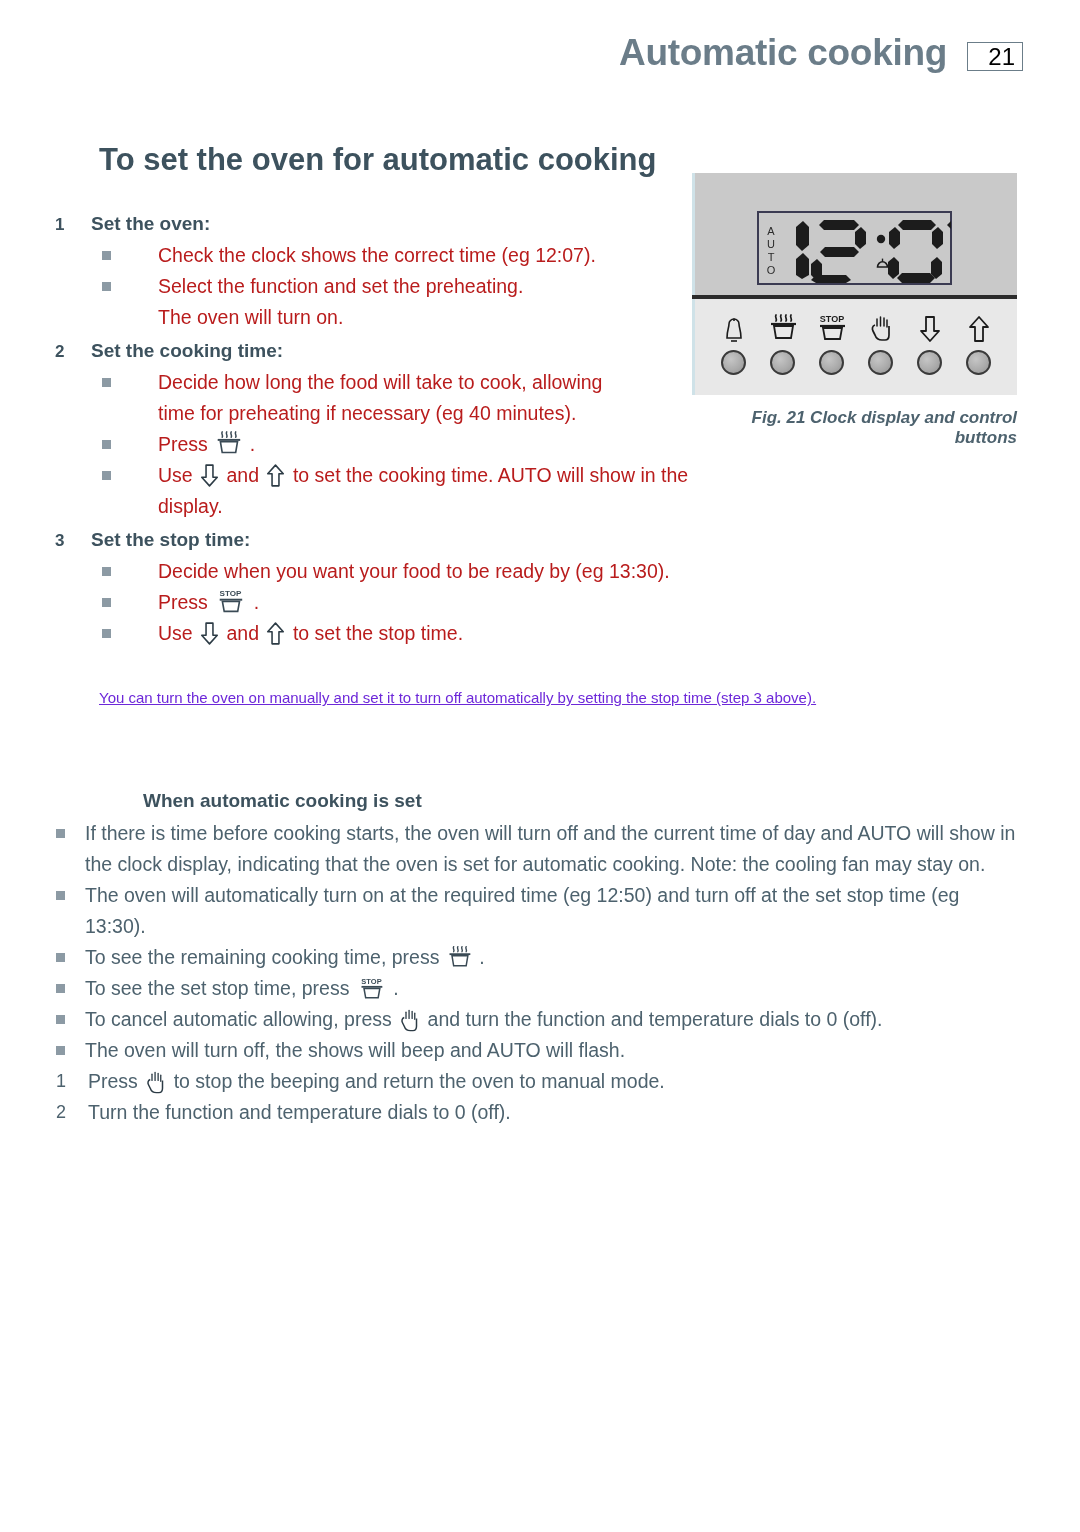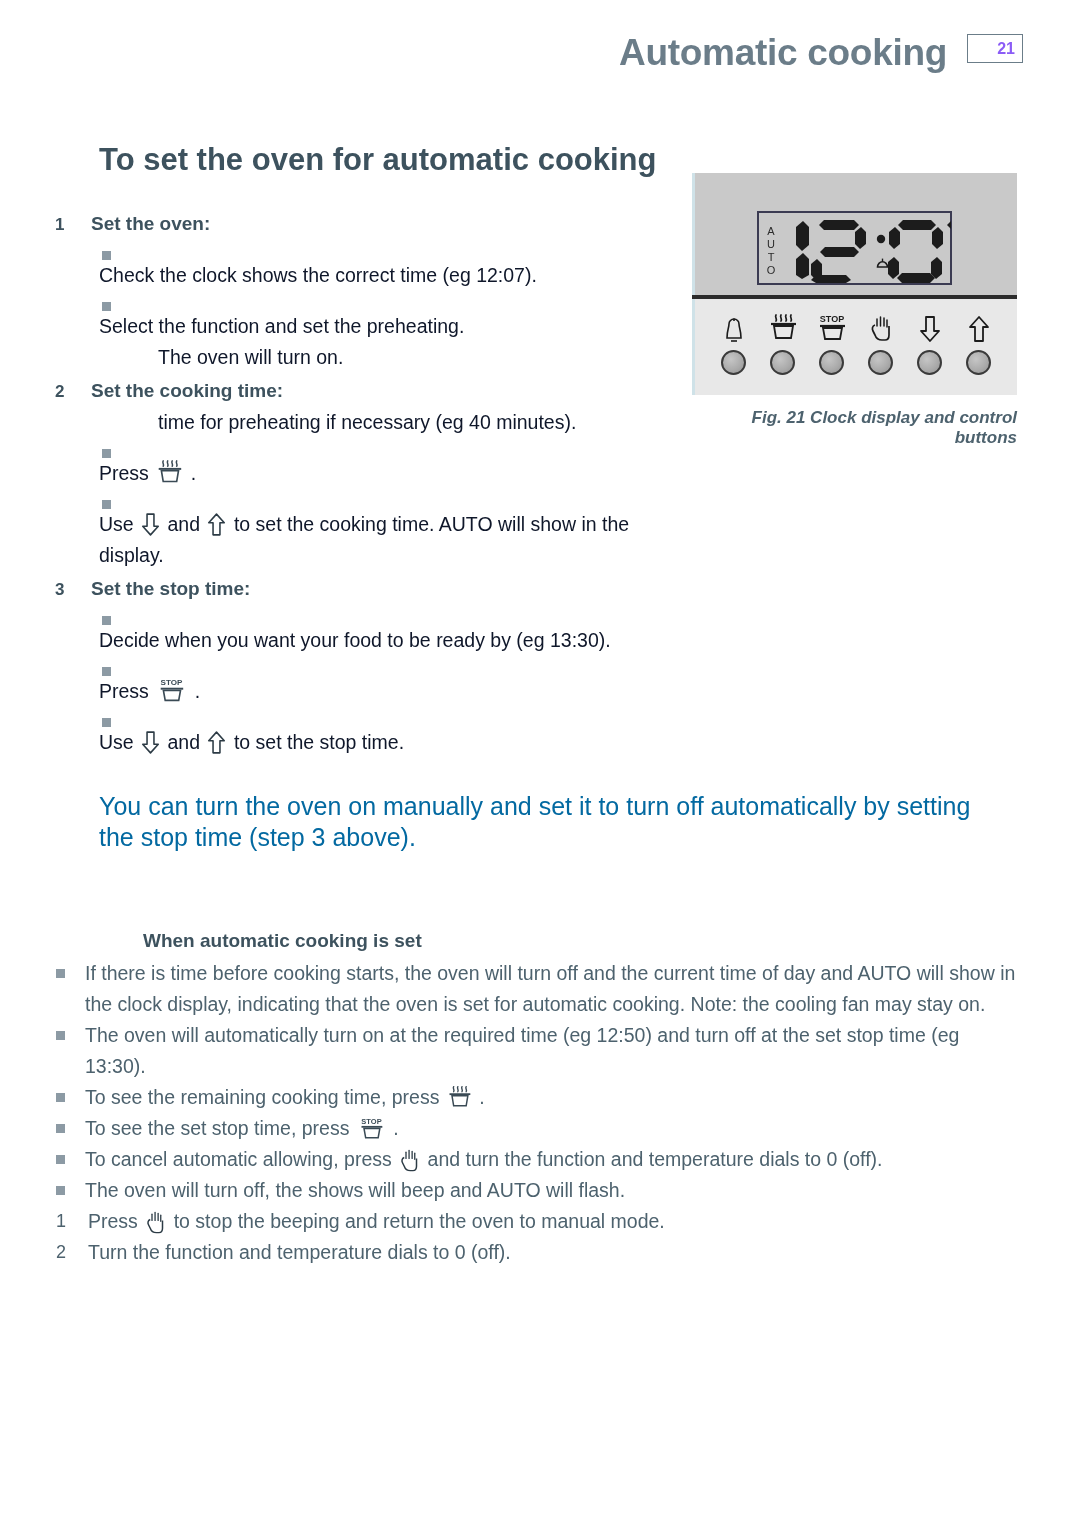--- a/index.html
+++ b/index.html
@@ -19,21 +19,21 @@
     position: absolute;
     inset: 0;
   }
 
   
   .header {
     position: absolute;
     left: 0; right: 0;
     top: 34px;
     display: flex;
-    align-items: flex-start;
+    align-items: flex-end;
     justify-content: flex-end;
     padding-right: 57px;
   }
   .header-title {
     font-size: 37px;
     font-weight: bold;
     color: #6b7d89;
     letter-spacing: -0.3px;
     line-height: 1;
   }
@@ -42,23 +42,23 @@
     width: 56px;
     height: 29px;
     border: 1.6px solid #6b7d89;
     display: flex;
     align-items: center;
     justify-content: flex-end;
     padding-right: 7px;
     box-sizing: border-box;
   }
   .page-number {
-    font-size: 16px;
-    color: #8b5cf6;
-    font-weight: bold;
+    font-size: 24px;
+    color: #000000;
+    font-weight: normal;
     line-height: 1;
   }
 
   
   .content {
     position: absolute;
     left: 99px;
     top: 143px;
     width: 920px;
   }
@@ -99,45 +99,45 @@
   .sub-list {
     list-style: none;
     margin: 0;
     padding: 0;
   }
   .sub-item {
     display: flex;
     align-items: flex-start;
     font-size: 19.5px;
     line-height: 31px;
-    color: #0f172a;
-    flex-direction: column;
+    color: #b91c1c;
   }
   .sq {
     flex: 0 0 auto;
     width: 9px;
     height: 9px;
     background: #8c9aa4;
     margin-top: 11px;
     margin-right: 47px;
     margin-left: 3px;
   }
   .sub-text {
     flex: 1;
   }
   .sub-text.cont {
     margin-left: 59px;
   }
 
   
   .para {
-    font-size: 25px;
+    font-size: 15px;
     line-height: 31px;
-    color: #0369a1;
+    color: #6d28d9;
     width: 905px;
+    text-decoration: underline;
   }
 
   
   h3.sub-head {
     font-size: 19px;
     font-weight: bold;
     color: #3d525e;
     margin: 0 0 2px 0;
     line-height: 31px;
   }
@@ -424,20 +424,24 @@
         </ul>
       </div>
 
       <div class="step">
         <div class="step-head">
           <span class="step-num">2</span>
           <span>Set the cooking time:</span>
         </div>
         <ul class="sub-list">
           <li class="sub-item">
+            <span class="sq"></span>
+            <span class="sub-text">Decide how long the food will take to cook, allowing</span>
+          </li>
+          <li class="sub-item">
             <span class="sub-text cont">time for preheating if necessary (eg 40 minutes).</span>
           </li>
           <li class="sub-item">
             <span class="sq"></span>
             <span class="sub-text">
               <span>Press </span><span class="ico"><svg width="27" height="27" viewBox="0 0 30 30">
                     <g stroke="#3a4a55" stroke-width="1.7" fill="none" stroke-linecap="round">
                       <path d="M8,8 c1.6,-2 -1.6,-3.6 0,-6"></path>
                       <path d="M13,8 c1.6,-2 -1.6,-3.6 0,-6"></path>
                       <path d="M18,8 c1.6,-2 -1.6,-3.6 0,-6"></path>

